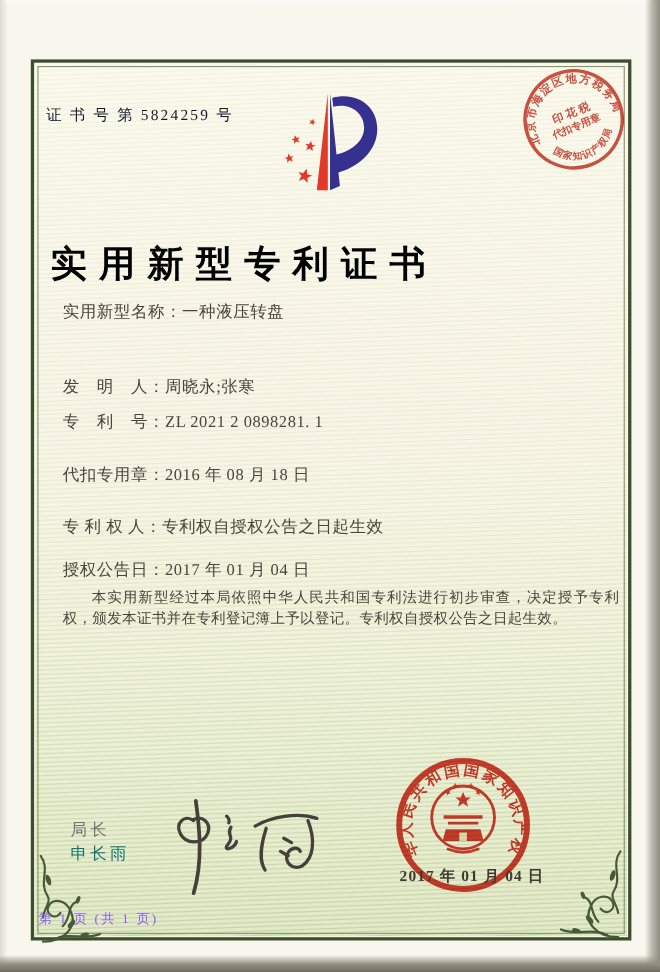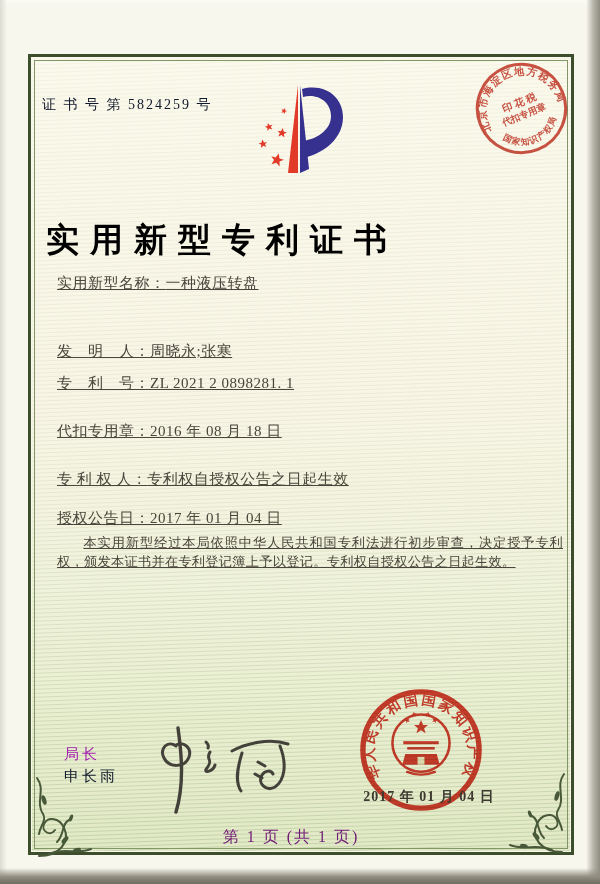--- a/index.html
+++ b/index.html
@@ -31,45 +31,45 @@
   .border-outer{position:absolute;left:28px;top:54px;width:546px;height:801px;
     box-sizing:border-box;border:3px solid #3d4e2c;}
   .border-inner{position:absolute;inset:3px;border:1px solid #84956a;}
 
   .cert-no{position:absolute;left:42px;top:96px;font-size:14px;color:#0f172a;letter-spacing:2px;}
   .logo{position:absolute;left:256px;top:83px;width:90px;height:92px;}
   .title{position:absolute;left:35px;top:190px;width:532px;text-align:left;
     font-size:33px;font-weight:bold;color:#000000;letter-spacing:11px;text-indent:11px;margin-top:28px;}
 
   .fields{position:absolute;left:57px;top:0;width:505px;color:#49453b;}
-  .frow{position:absolute;left:0;font-size:15px;letter-spacing:.5px;white-space:nowrap;text-decoration:underline;}
+  .frow{position:absolute;left:0;font-size:15px;letter-spacing:.5px;white-space:nowrap;}
   .frow.r0{top:274px}.frow.r1{top:342px}.frow.r2{top:374px}
   .frow.r3{top:422px}.frow.r4{top:470px}.frow.r5{top:509px}
 
   .body-text{position:absolute;left:57px;top:533px;width:506px;color:#49453b;
-    font-size:13.2px;line-height:19px;text-align:justify;letter-spacing:.3px;text-decoration:underline;}
+    font-size:13.2px;line-height:19px;text-align:justify;letter-spacing:.3px;}
   .body-text p{margin:0;text-indent:2em;}
 
-  .signer-role{position:absolute;left:64px;top:745px;font-size:15px;color:#a21caf;letter-spacing:3px;}
-  .signer-name{position:absolute;left:64px;top:767px;font-size:15px;color:#0f172a;letter-spacing:3px;}
+  .signer-role{position:absolute;left:64px;top:745px;font-size:15px;color:#737373;letter-spacing:3px;}
+  .signer-name{position:absolute;left:64px;top:767px;font-size:15px;color:#0f766e;letter-spacing:3px;}
   .signature{position:absolute;left:146px;top:724px;width:178px;height:94px;z-index:12;}
 
   .stamp-tr{position:absolute;left:473px;top:60px;width:97px;height:97px;z-index:20;
     mix-blend-mode:multiply;opacity:.93;}
   .seal-br{position:absolute;left:357px;top:686px;width:128px;height:128px;z-index:20;
     mix-blend-mode:multiply;opacity:.95;}
   .seal-date{position:absolute;left:355px;top:788px;width:148px;text-align:center;z-index:25;
     font-size:14px;font-weight:bold;color:#3e3a31;letter-spacing:1px;white-space:nowrap;}
 
   .flourish{position:absolute;width:64px;height:90px;z-index:8;}
   .flourish.bl{left:31px;top:770px;}
   .flourish.br{left:506px;top:766px;transform:scaleX(-1);}
 
-  .footer-page{position:absolute;left:35px;top:827px;width:512px;text-align:center;
-    font-size:16px;color:#701a75;letter-spacing:2px;z-index:9;}
+  .footer-page{position:absolute;left:35px;top:827px;width:512px;text-align:left;
+    font-size:12px;color:#8b5cf6;letter-spacing:2px;z-index:9;}
 </style>
 </head>
 <body>
 
 <div class="photo">
 
   <div class="guilloche"></div>
 
   <div class="border-outer">
     <div class="border-inner"></div>

